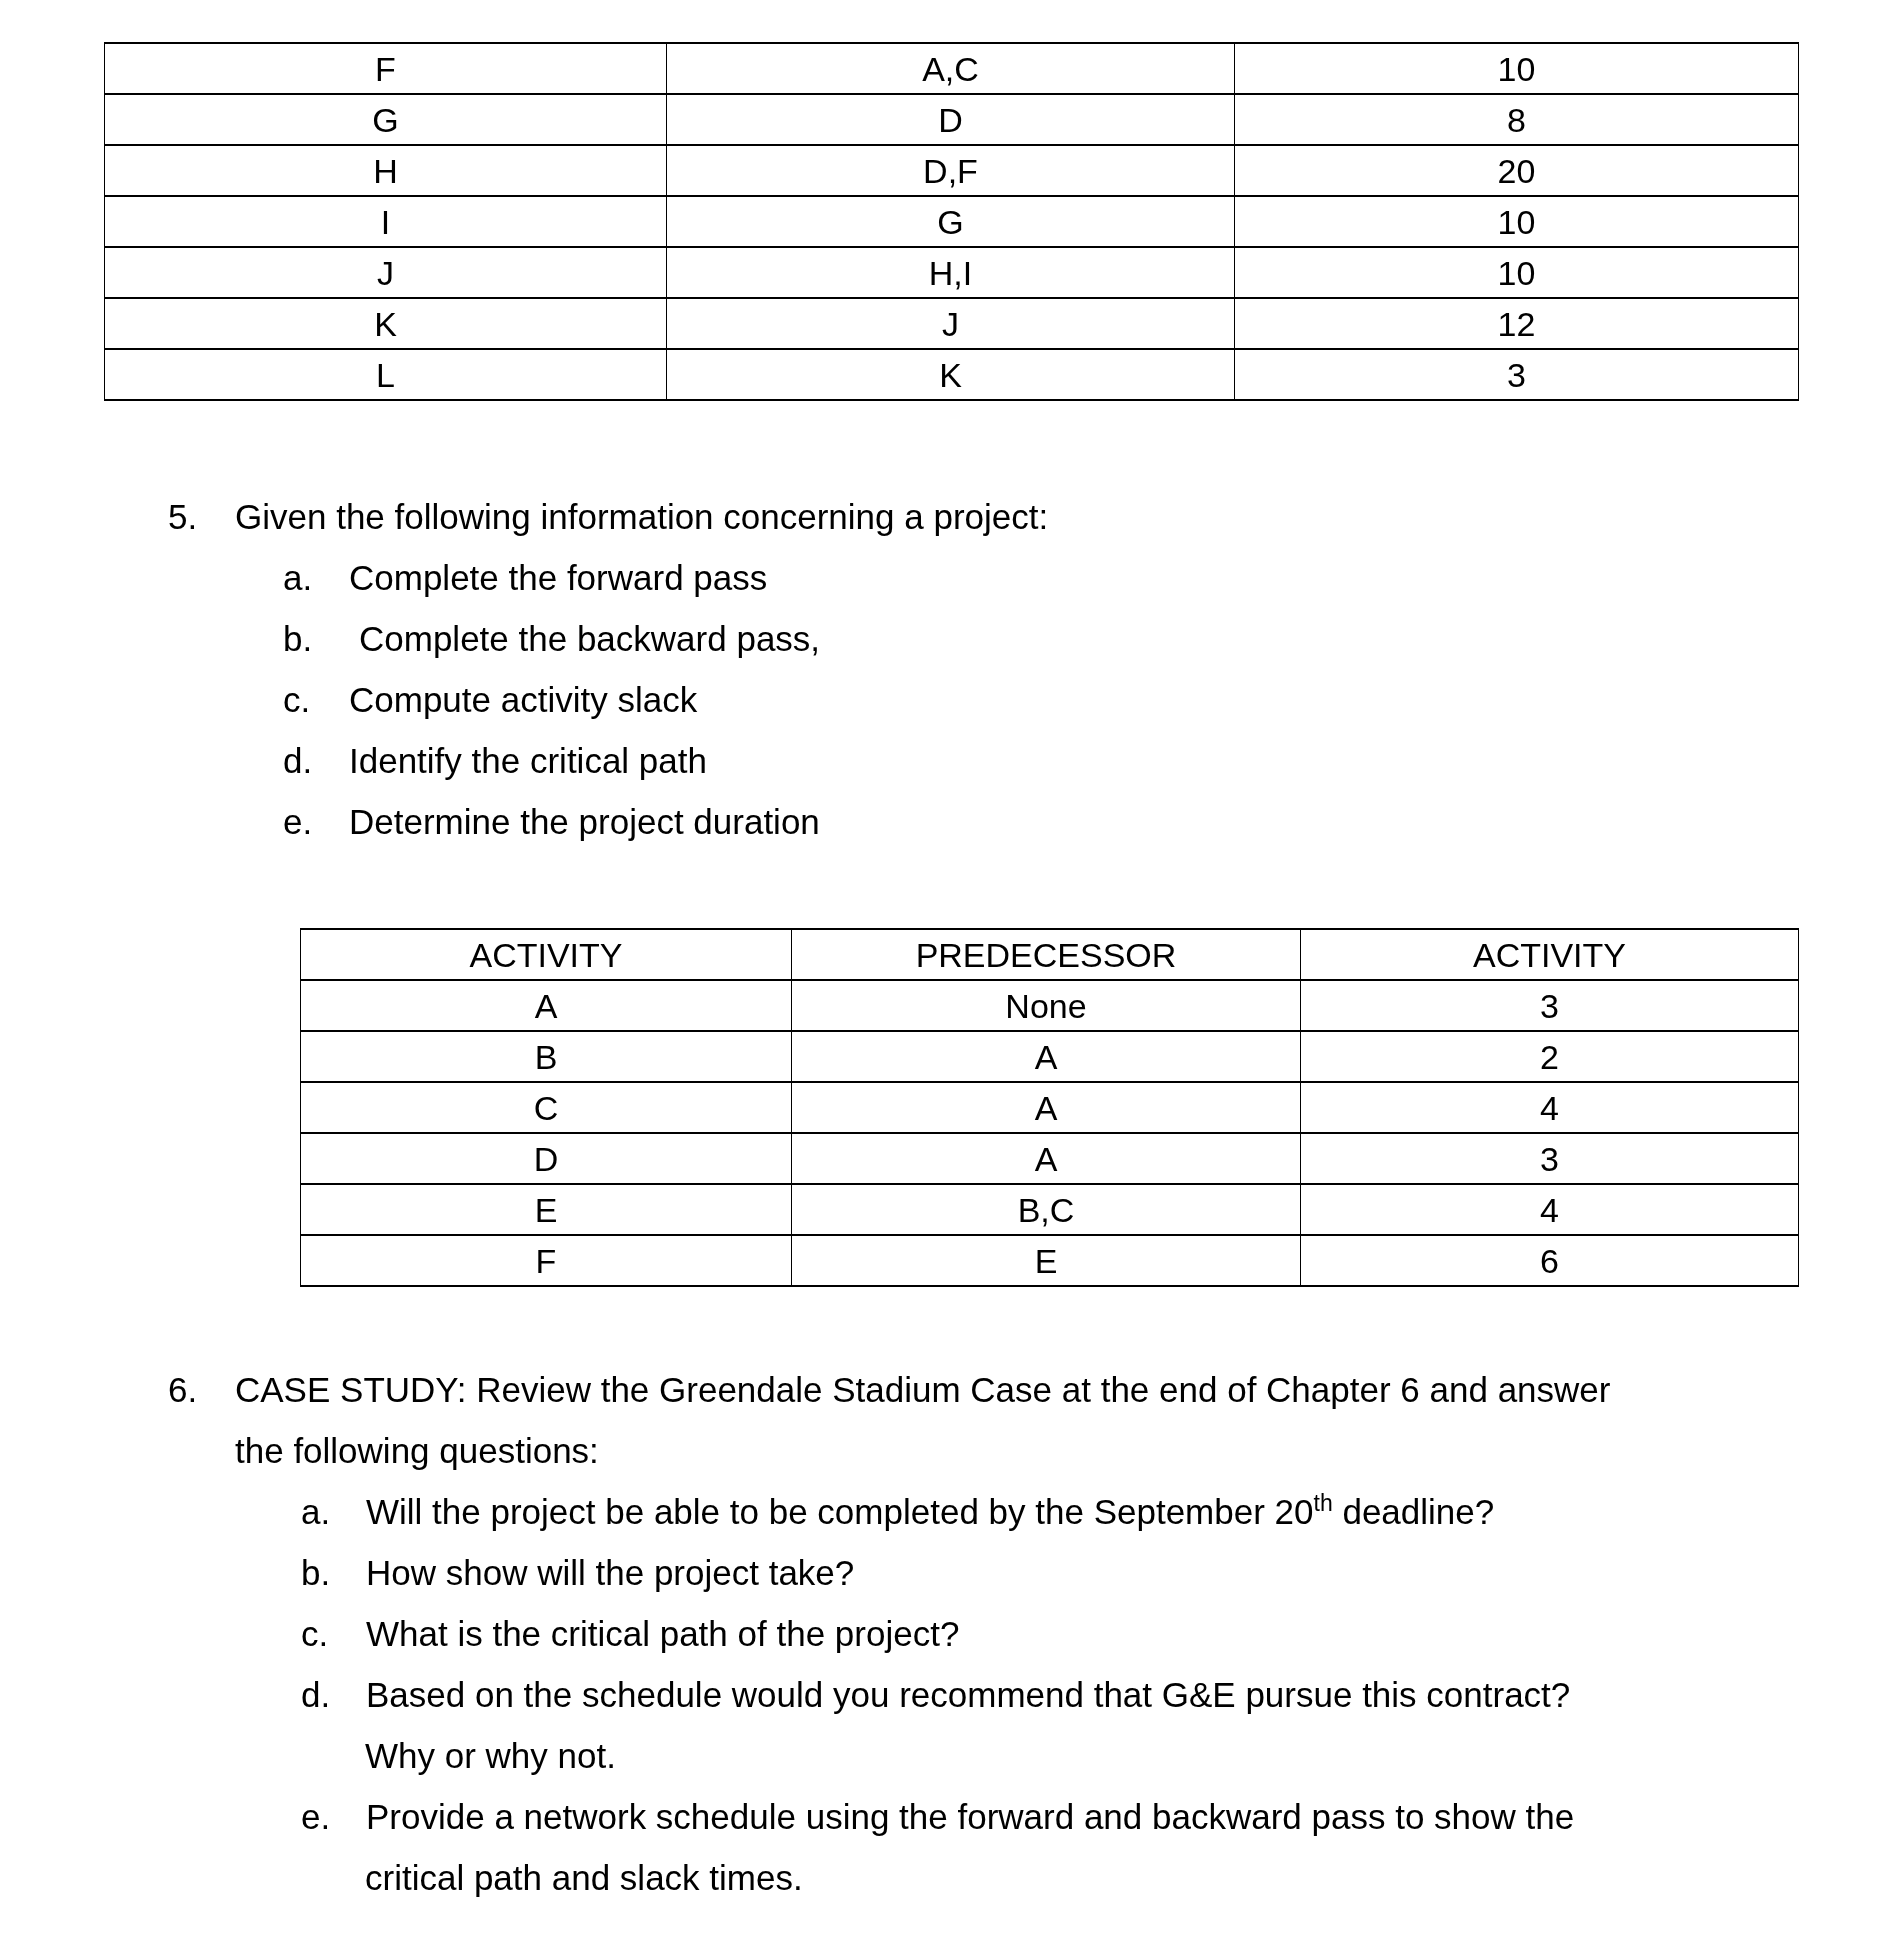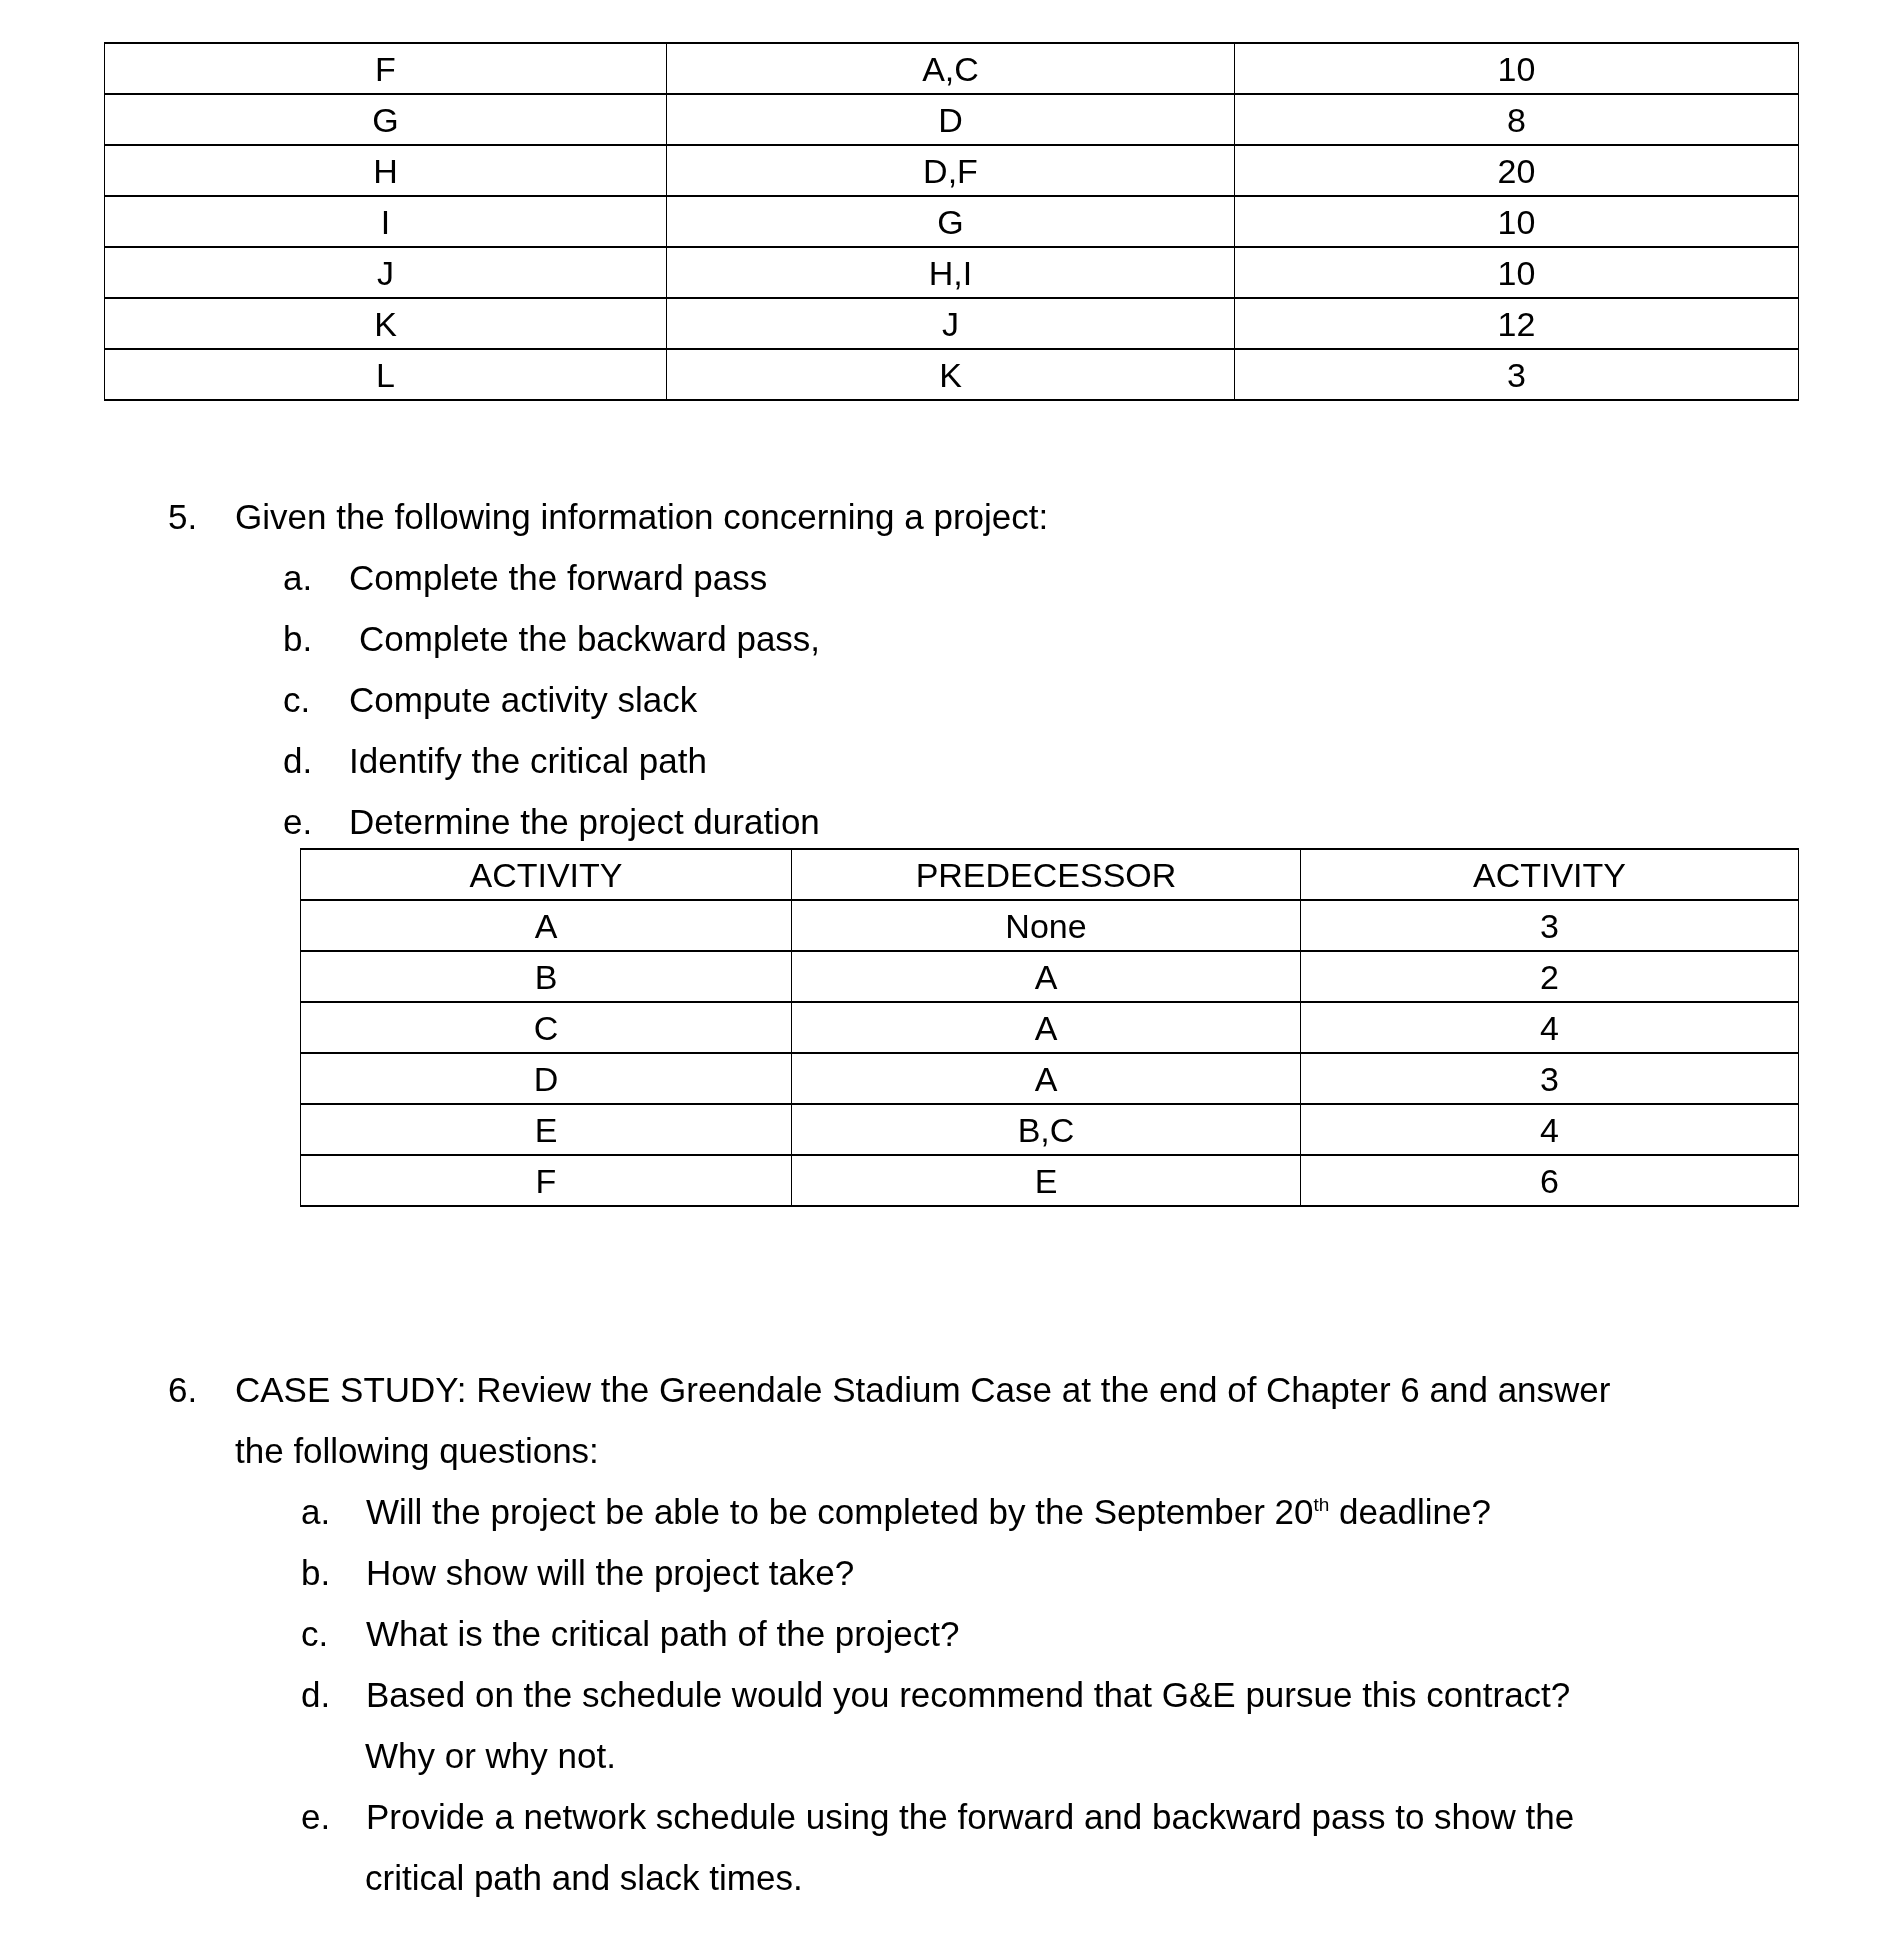--- a/index.html
+++ b/index.html
@@ -5,26 +5,26 @@
   html, body { margin:0; padding:0; background:#ffffff; }
   body { width:1877px; height:1955px; position:relative; overflow:hidden;
          font-family:"Liberation Sans", sans-serif; color:#000; }
   .tbl { position:absolute; border-collapse:collapse; table-layout:fixed; }
   .tbl td { border-left:1.3px solid #000; border-right:1.3px solid #000;
             border-top:2.6px solid #000; border-bottom:2.6px solid #000;
             text-align:center; vertical-align:middle; padding:0;
             font-size:34px; line-height:1; }
   #tbl-top { left:104px; top:42px; width:1694px; }
   #tbl-top td { height:49px; }
-  #tbl-act { left:300px; top:848px; width:1498px; }
+  #tbl-act { left:300px; top:928px; width:1498px; }
   #tbl-act td { height:49px; }
   .q { position:absolute; font-size:35px; line-height:61px; white-space:nowrap; }
   .num { position:absolute; }
   .txt { position:absolute; }
-  sup { font-size:19px; vertical-align:super; line-height:0; }
+  sup { font-size:23px; vertical-align:super; line-height:0; }
 </style>
 </head>
 <body>
 
 <table class="tbl" id="tbl-top">
   <colgroup>
       <col style="width:562px">
       <col style="width:568px">
       <col style="width:564px">
     </colgroup>

